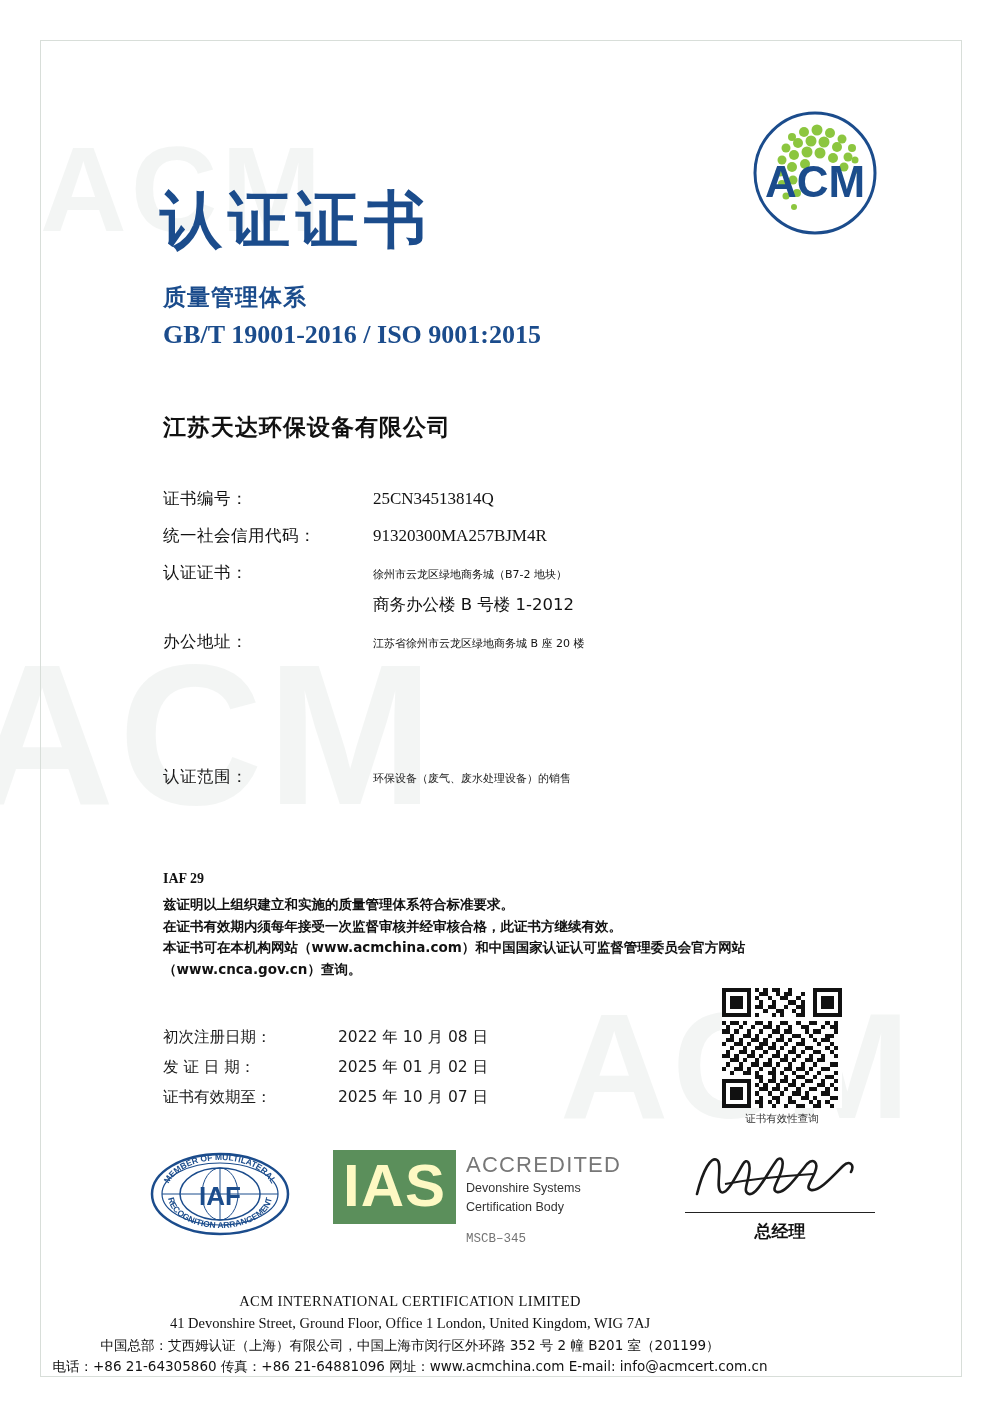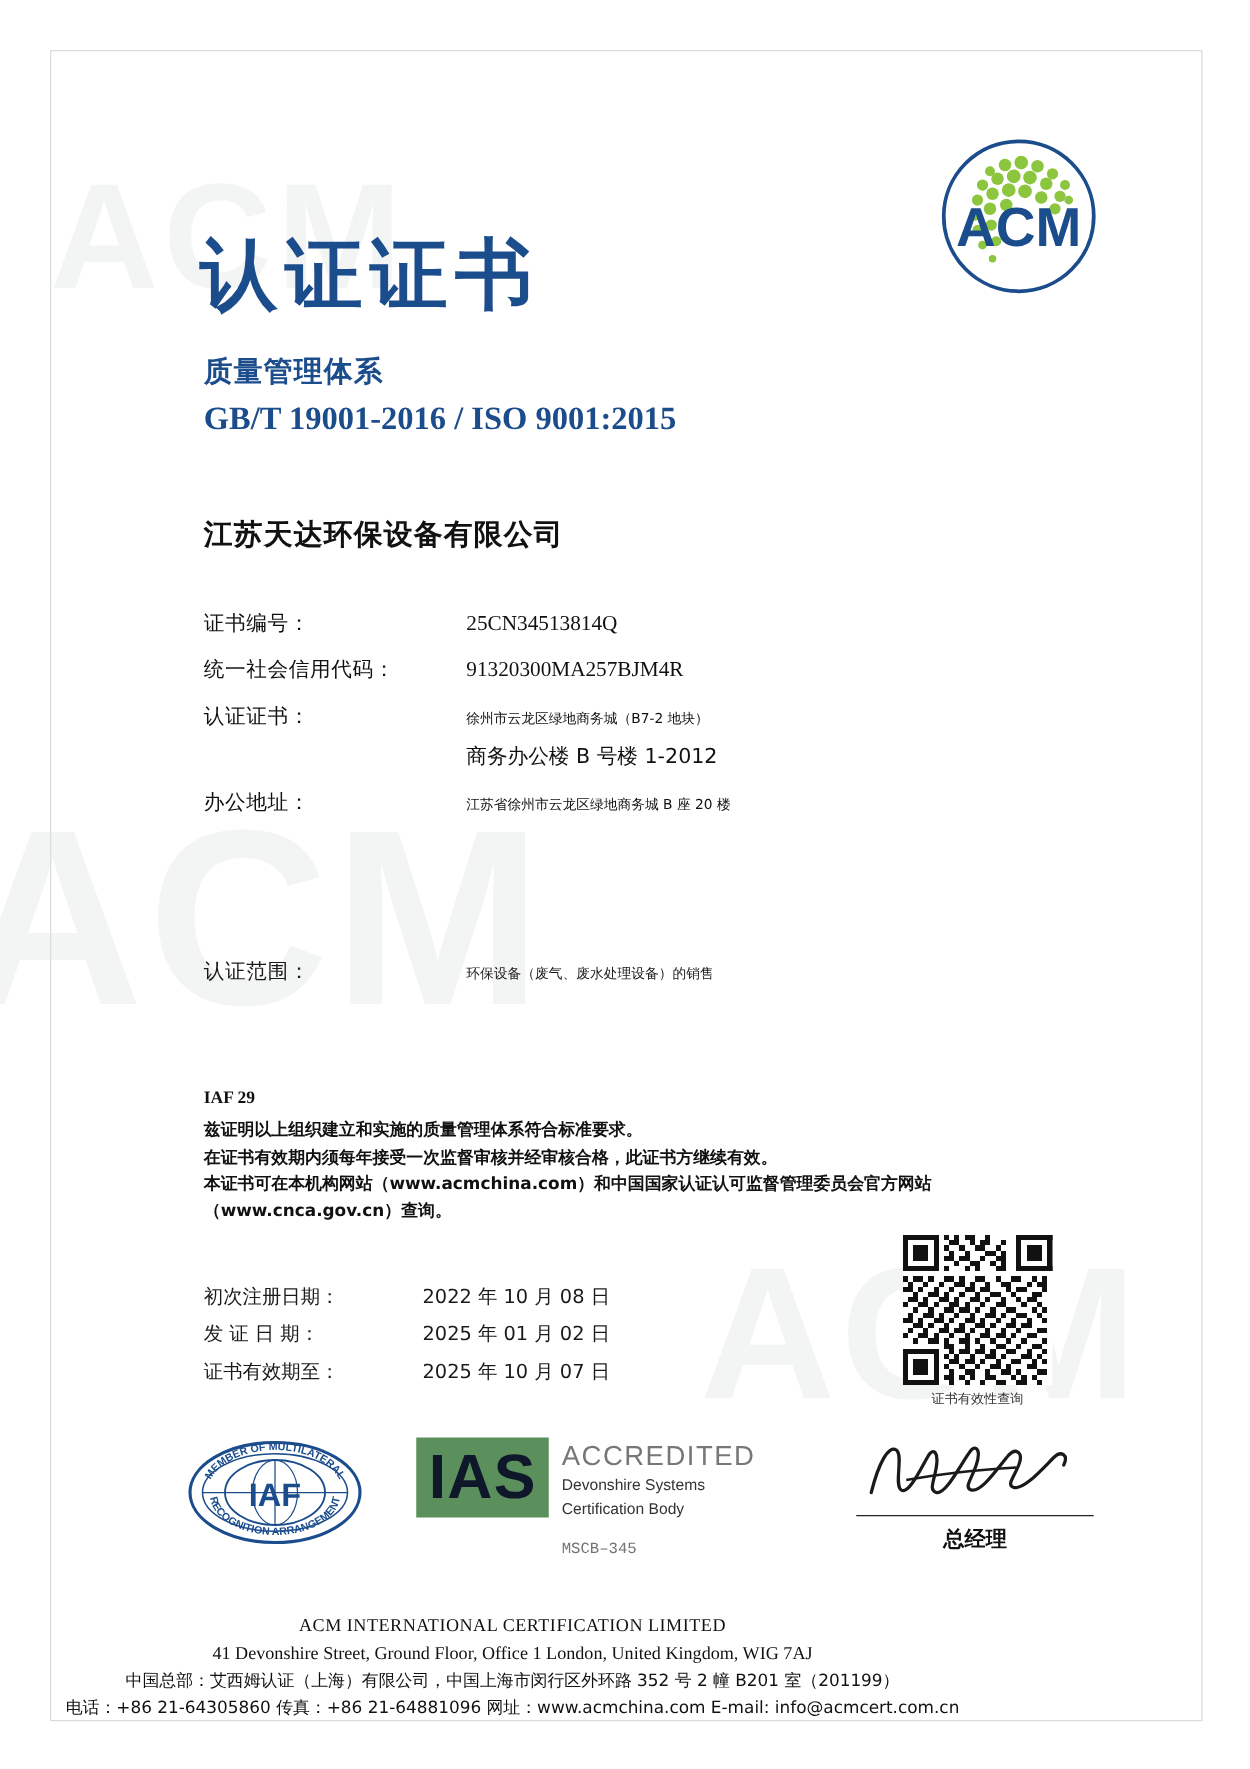--- a/index.html
+++ b/index.html
@@ -213,24 +213,24 @@
   }
   .ias-logo {
     position: absolute;
     left: 333px;
     top: 1150px;
     display: flex;
     align-items: flex-start;
   }
   .ias-box {
     background: #5b8f5b;
-    color: #0f172a;
+    color: #fef9c3;
     font-family: "Liberation Sans", sans-serif;
     font-weight: bold;
-    font-size: 50px;
+    font-size: 60px;
     letter-spacing: 1px;
     padding: 6px 10px 8px 10px;
     line-height: 1;
   }
   .ias-text {
     margin-left: 10px;
     padding-top: 2px;
   }
   .ias-accredited {
     font-family: "Liberation Sans", sans-serif;

